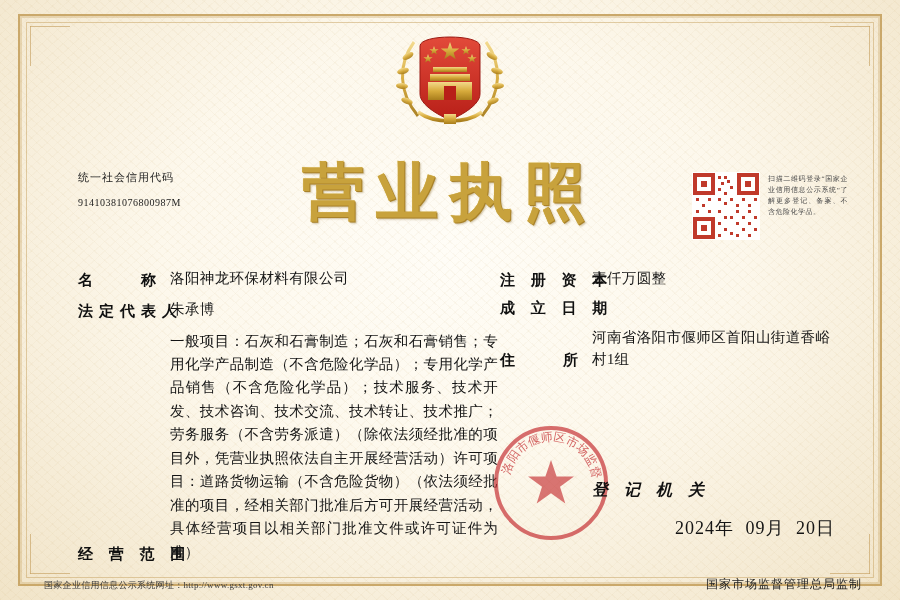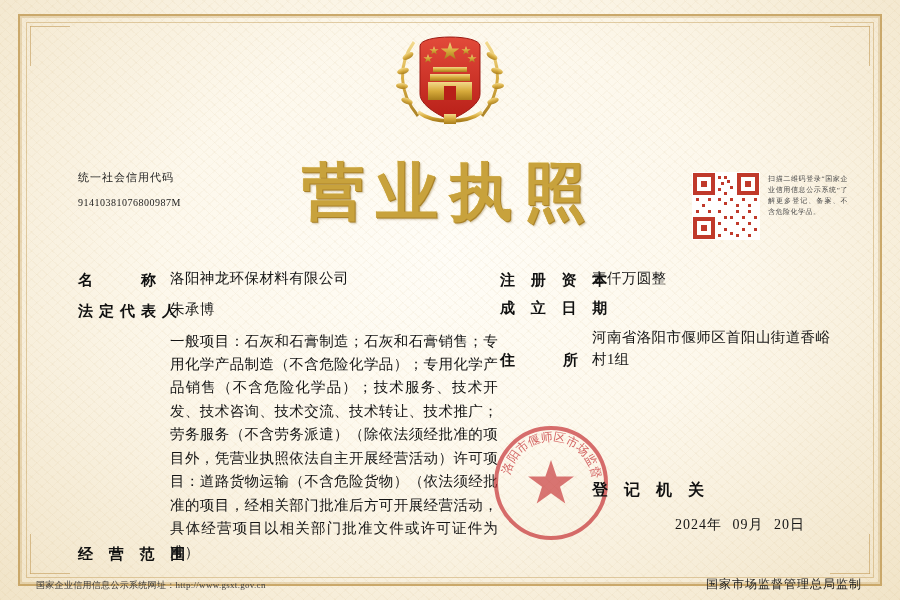--- a/index.html
+++ b/index.html
@@ -190,46 +190,47 @@
 
   
   .registry {
     position: absolute;
     left: 592px;
     top: 480px;
     font-size: 16px;
     font-weight: bold;
     letter-spacing: 6px;
     color: #101010;
+    font-style: italic;
   }
   .reg-date {
     position: absolute;
     left: 672px;
     top: 516px;
-    font-size: 14px;
+    font-size: 18px;
     color: #141414;
     letter-spacing: 1px;
     text-align: right;
   }
   .reg-date span { margin: 0 3px; }
 
   
   .seal {
     position: absolute;
     left: 492px;
     top: 424px;
     width: 118px;
     height: 118px;
     opacity: 0.78;
   }
 
   
   .footer-left {
     position: absolute;
-    left: 36px;
+    left: 44px;
     bottom: 8px;
     font-size: 9px;
     color: #3a3a3a;
     letter-spacing: 0.3px;
   }
   .footer-right {
     position: absolute;
     right: 38px;
     bottom: 7px;
     font-size: 12px;

